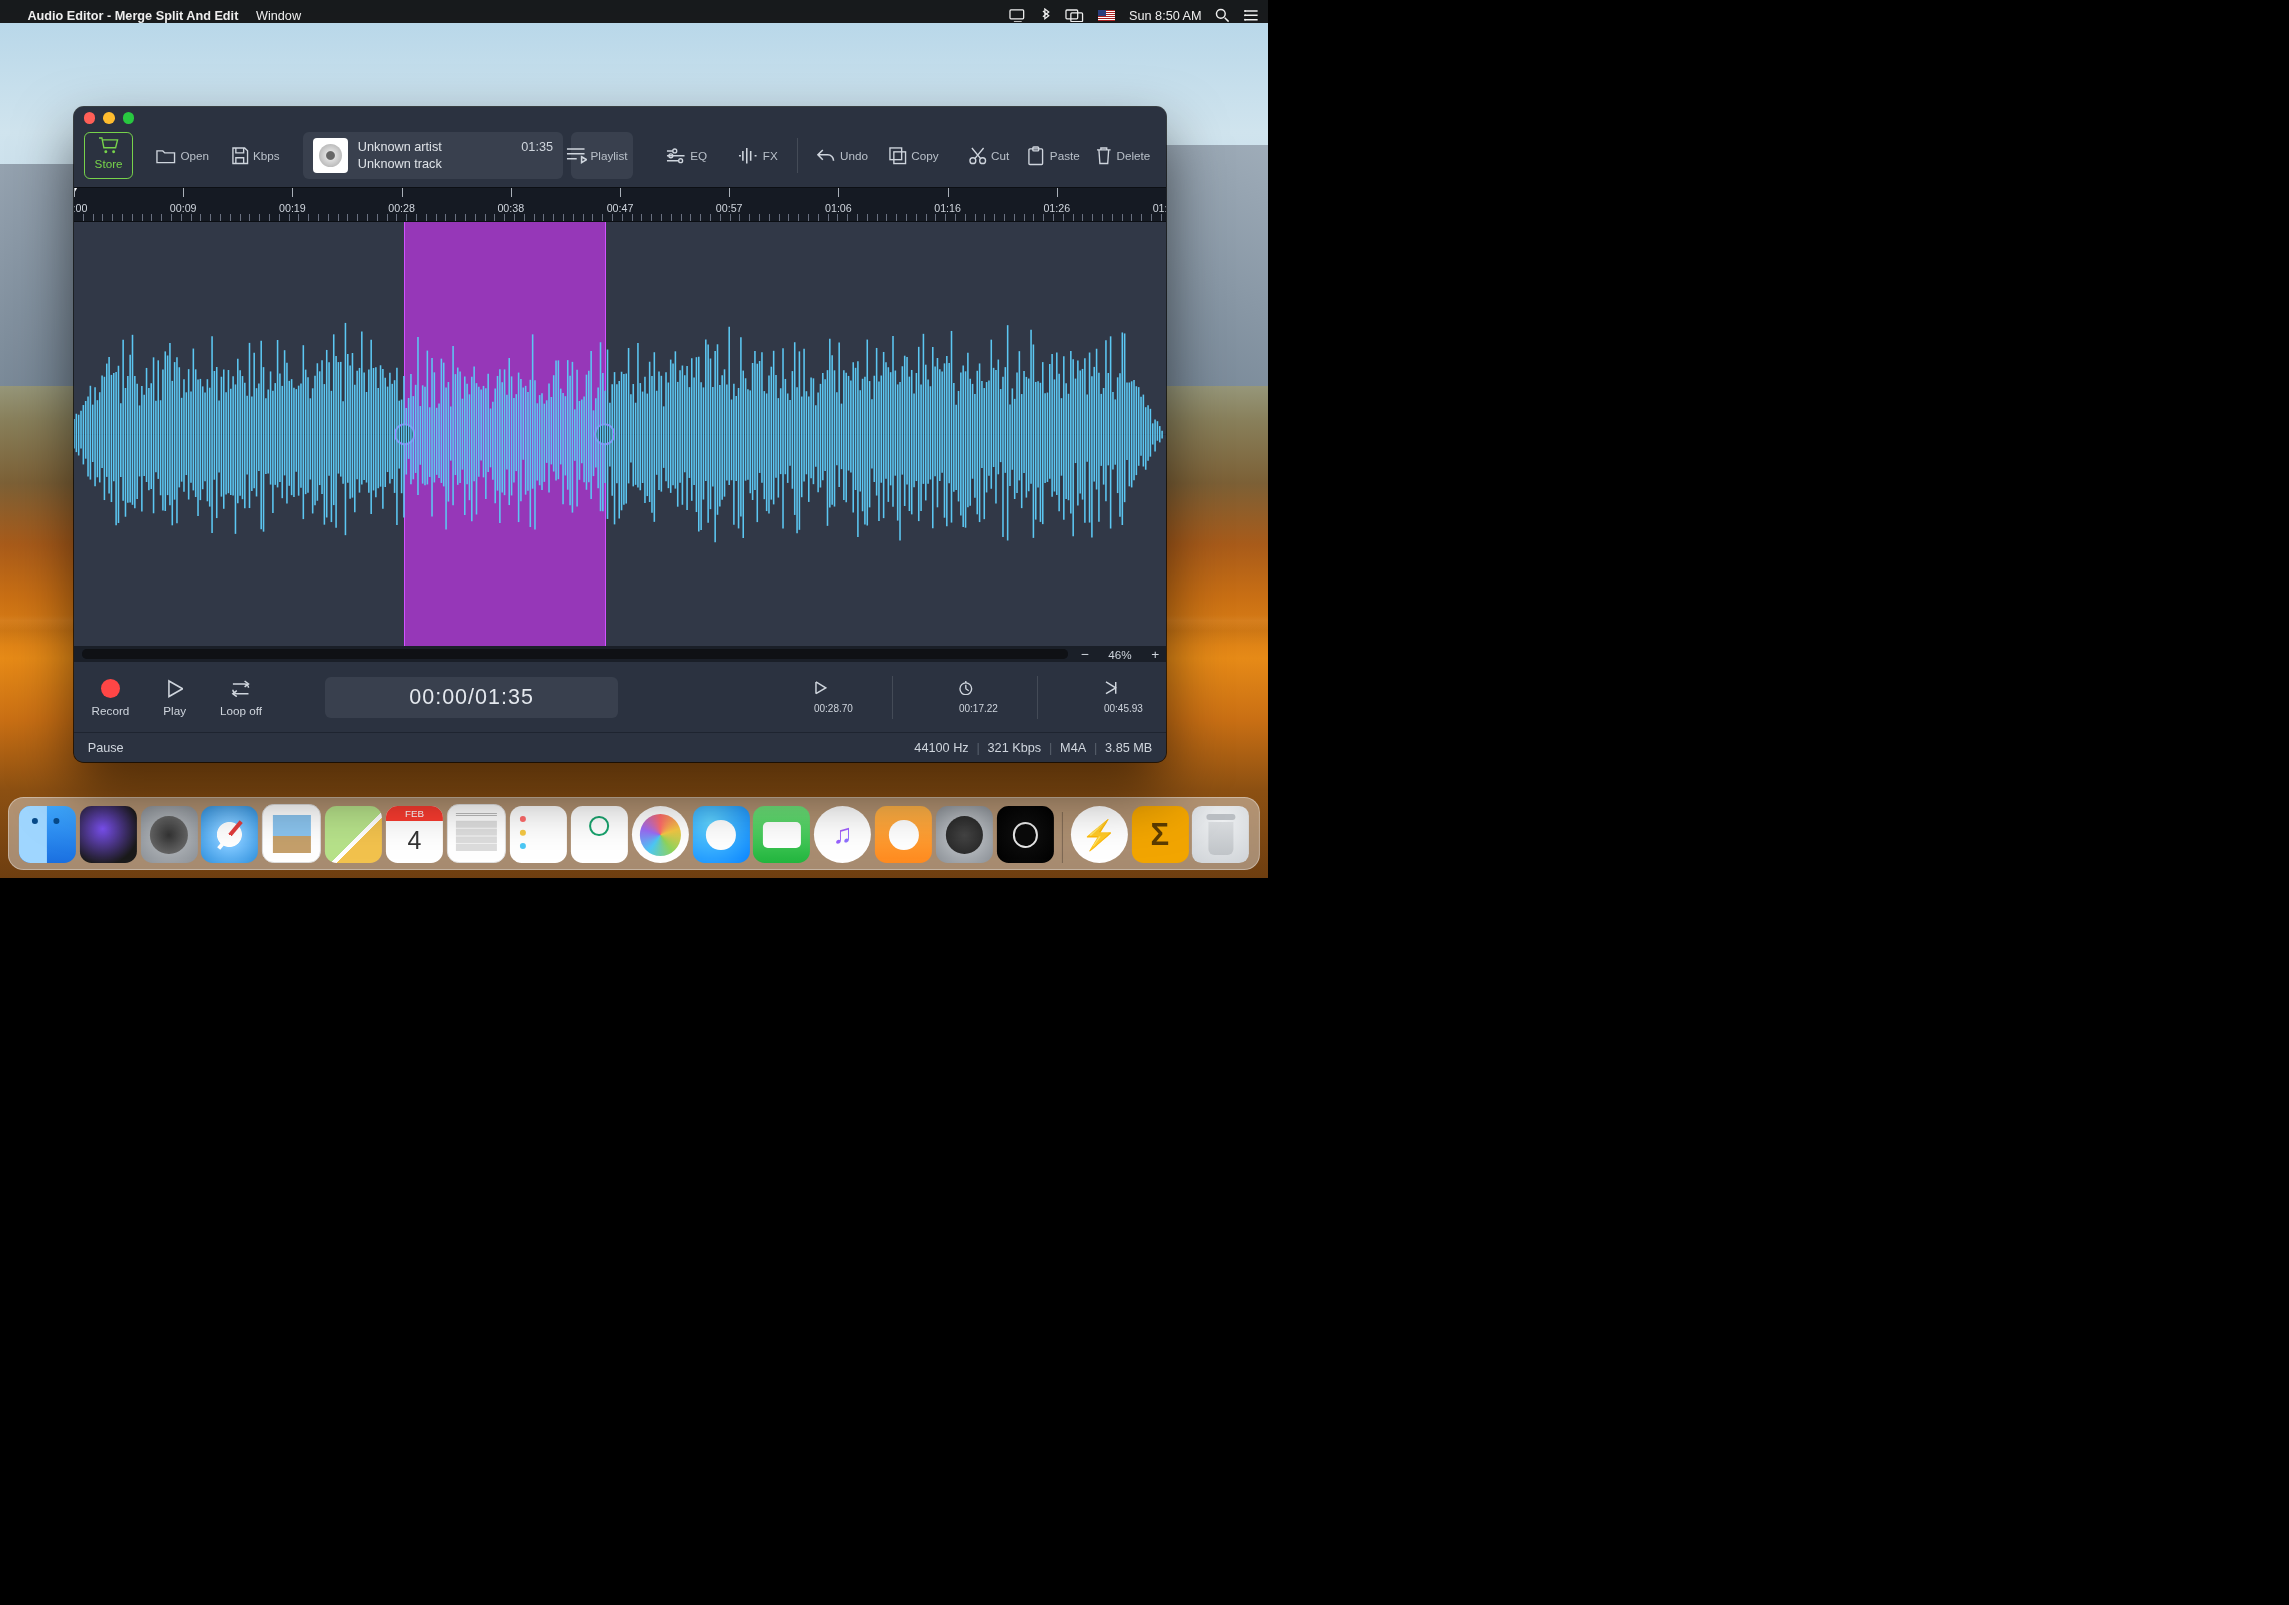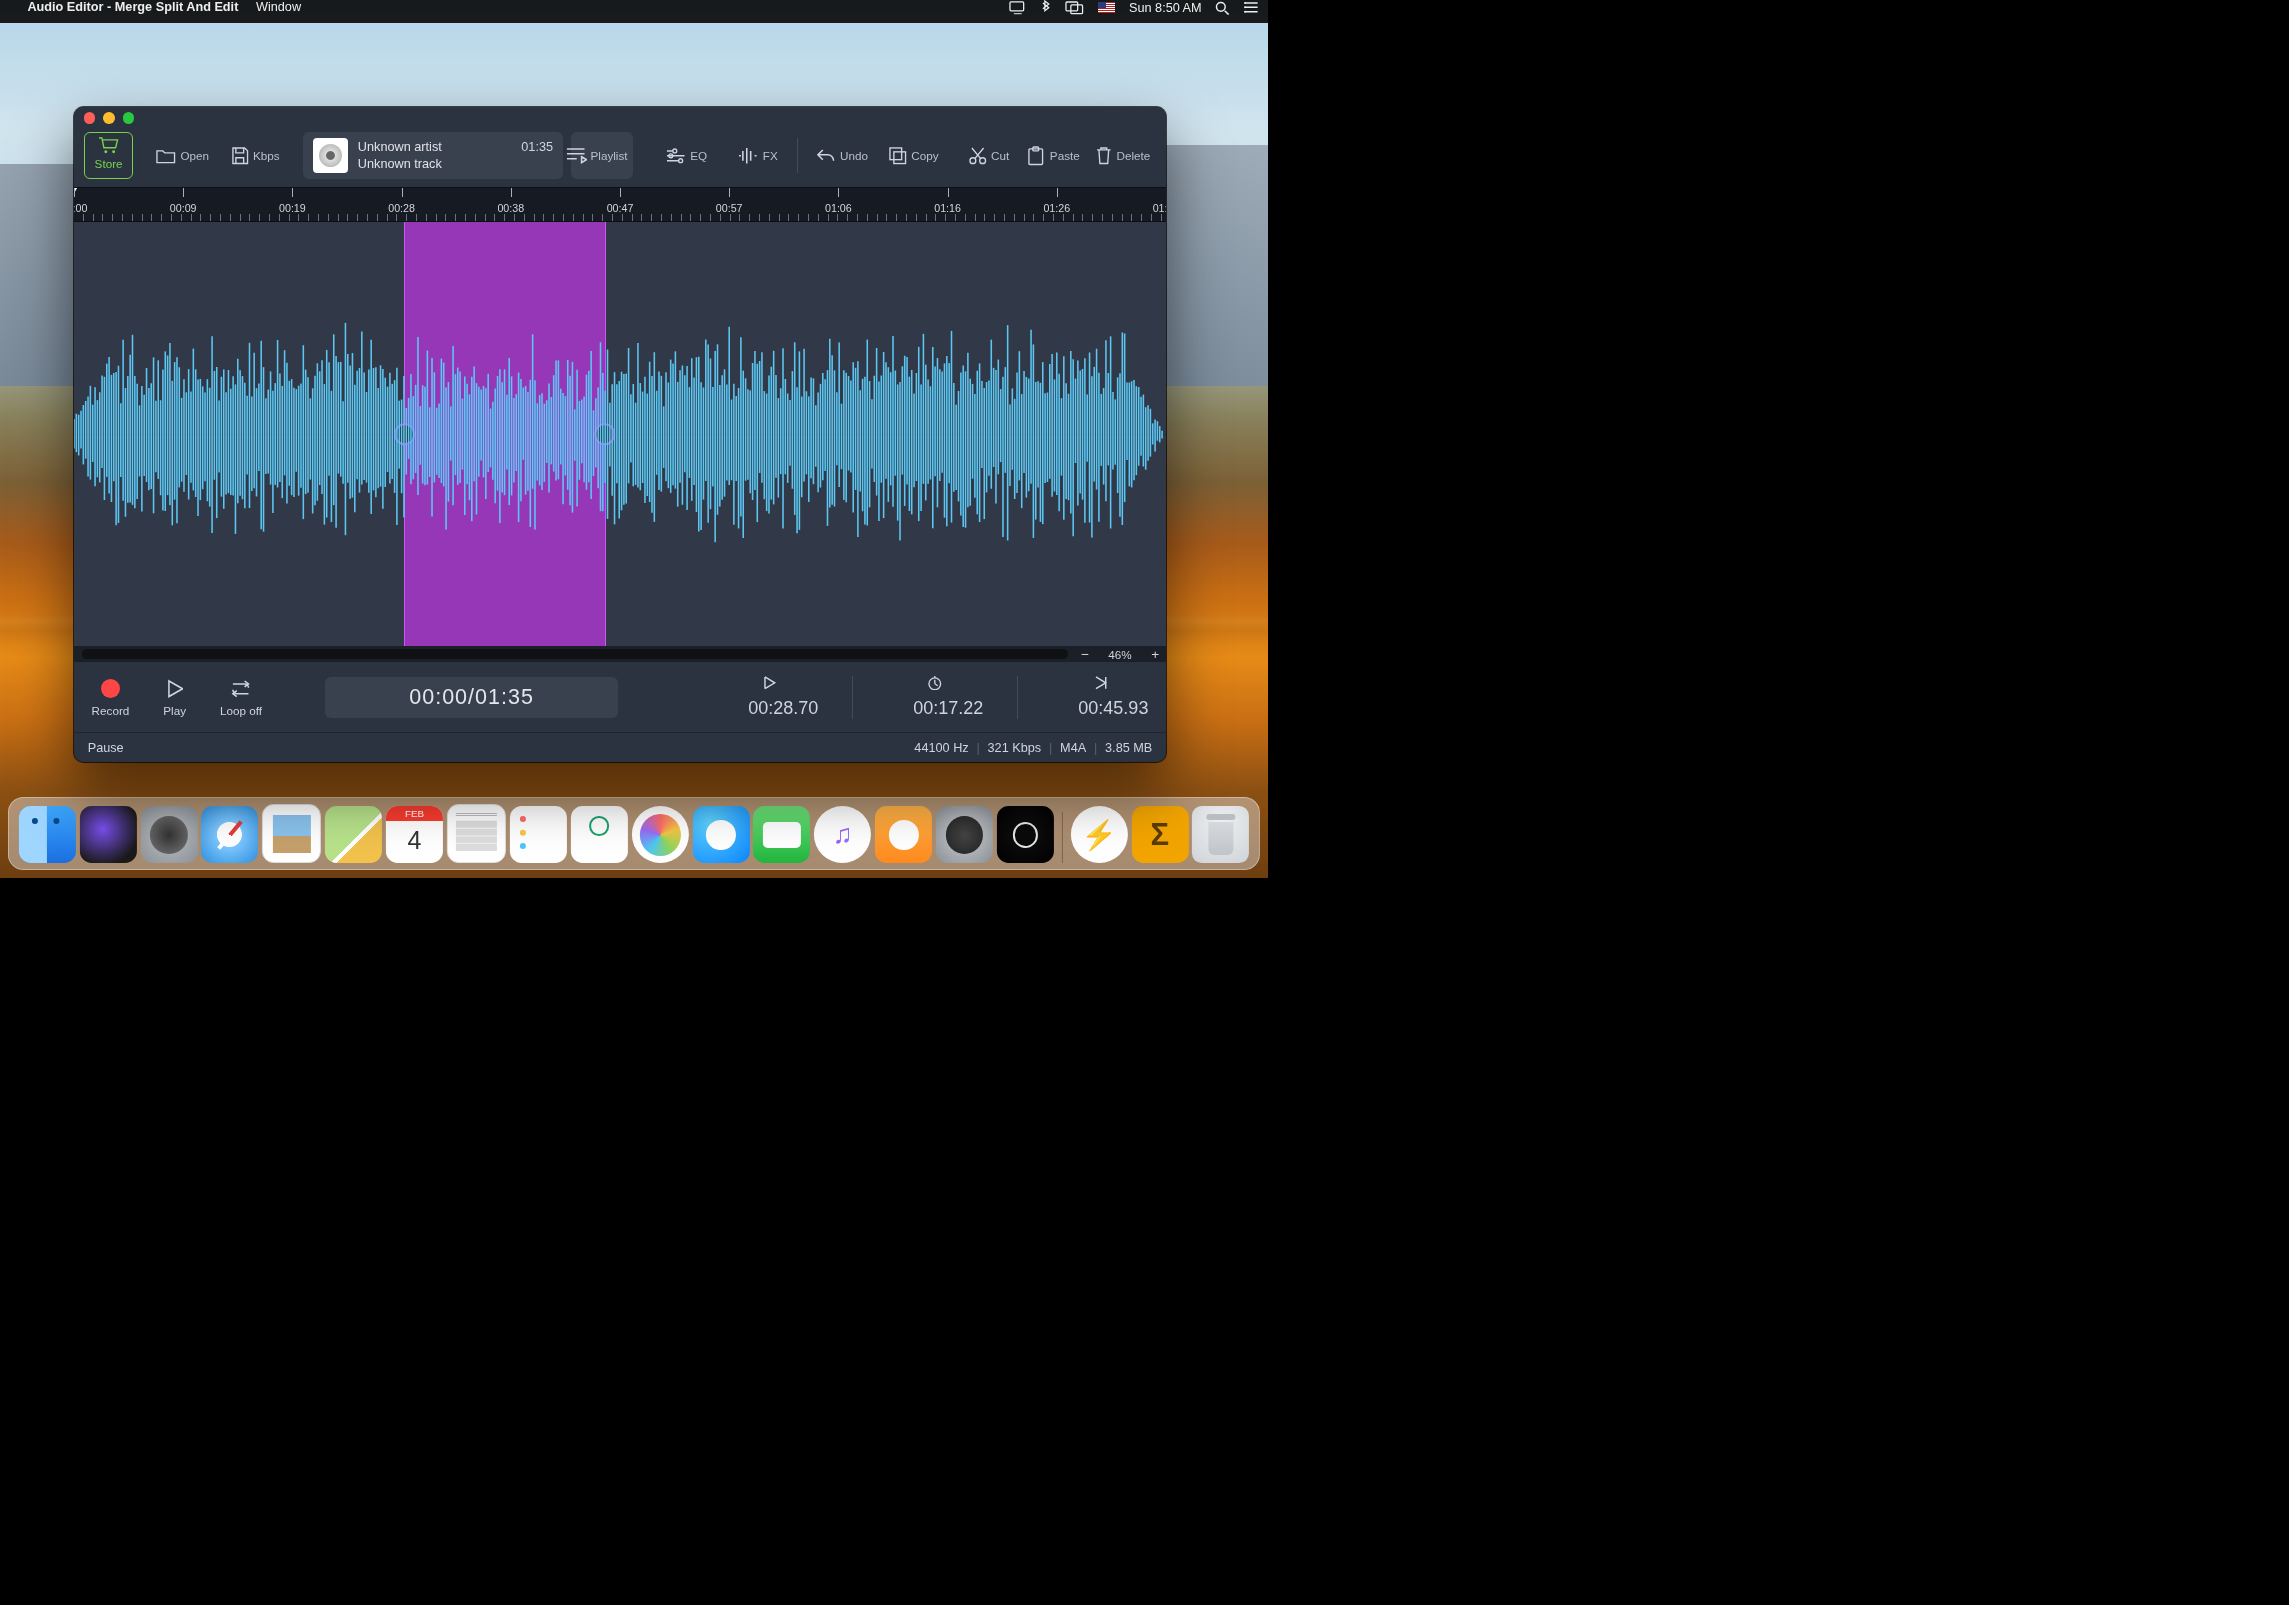--- a/index.html
+++ b/index.html
@@ -2,21 +2,21 @@
 <html><head>
 <meta charset="utf-8">
 <style>
 html,body{margin:0;padding:0;width:1268px;height:878px;font-family:-apple-system,Helvetica,Arial,sans-serif;overflow:hidden;background:#000;}
 .desktop{position:relative;width:100%;height:100%;background:linear-gradient(to bottom,#b4d5e8 0%,#d0e4ee 15%,#c8ddea 25%,#aebfb0 37%,#887f5a 48%,#7c6036 55%,#a85b1a 62%,#c96f14 68%,#e68a17 75%,#c96f14 82%,#8c5012 90%,#6e3e10 100%);}
 .mountains{position:absolute;left:0;right:0;top:0;height:55%;pointer-events:none;}
 .mountains::before{content:"";position:absolute;left:-8%;top:34%;width:55%;height:46%;background:linear-gradient(150deg,#9ca9b6 0%,#6f7f8e 60%,#4e5d6a 100%);border-radius:8% 62% 0 0/14% 90% 0 0;}
 .mountains::after{content:"";position:absolute;right:-8%;top:30%;width:60%;height:50%;background:linear-gradient(210deg,#a6b3bf 0%,#7a8a99 50%,#54636f 100%);border-radius:58% 10% 0 0/85% 14% 0 0;}
 .lake{position:absolute;left:0;right:0;bottom:0;height:30%;background:linear-gradient(to bottom,rgba(255,255,255,0) 0%,rgba(255,255,255,.04) 2%,rgba(0,0,0,.05) 6%,rgba(0,0,0,0) 12%);}
 
-.menu-bar{position:absolute;top:0;left:0;right:0;height:23.4px;background:rgba(10,10,10,.92);display:flex;align-items:flex-start;color:#eee;font-size:12.7px;font-weight:500;padding:0 9.8px;z-index:3000;}
+.menu-bar{position:absolute;top:0;left:0;right:0;height:23.4px;background:rgba(10,10,10,.92);display:flex;align-items:flex-end;color:#eee;font-size:12.7px;font-weight:500;padding:0 9.8px;z-index:3000;}
 .menu-left{display:flex;align-items:center;gap:17.6px;}
 .menu-left .apple{font-size:14.6px;line-height:1;}
 .menu-left .title{font-weight:700;}
 .menu-right{margin-left:auto;display:flex;align-items:center;gap:13.7px;font-size:12.7px;}
 .menu-right .icon{display:inline-flex;align-items:center;}
 .menu-right svg{display:block;}
 .menu-right .flag{width:17.6px;height:10.7px;background:linear-gradient(#a22 0 50%,#fff 0 100%);background-size:100% 2px;position:relative;}
 .menu-right .flag::before{content:"";position:absolute;left:0;top:0;width:7.8px;height:5.9px;background:#2a3d7b;}
 
 .window{position:absolute;left:74px;top:107px;width:1092px;height:655px;border-radius:9.8px;overflow:hidden;box-shadow:0 27px 59px rgba(0,0,0,.55),0 0 0 1px rgba(0,0,0,.7);background:#2b3240;display:flex;flex-direction:column;color:#d8dde3;z-index:2000;}
@@ -62,21 +62,21 @@
 .hscroll .zoom{width:49px;text-align:center;font-size:11.7px;color:#cfd5dd;}
 
 .transport{height:70px;display:flex;align-items:center;padding:0 17.6px;gap:34px;}
 .t-btn{display:flex;flex-direction:column;align-items:center;gap:3.9px;color:#cfd5dd;font-size:11.7px;}
 .t-btn .ic{height:23.4px;display:flex;align-items:center;}
 .rec{width:19.5px;height:19.5px;border-radius:50%;background:#ff4646;}
 .time-box{flex:0 0 293px;background:#39404e;border-radius:5.9px;height:41px;display:flex;align-items:center;justify-content:center;font-size:21.5px;letter-spacing:1px;color:#e4e8ee;margin-left:29px;}
 .spacer{flex:1;}
 .marker-col{display:flex;flex-direction:column;align-items:center;gap:5.9px;min-width:76px;color:#cfd5dd;}
 .marker-col .ic{height:17.6px;}
-.marker-col .v{font-size:18px;margin-left:26px;}
+.marker-col .v{font-size:10px;margin-left:26px;}
 .msep{width:1px;height:43px;background:#444b57;}
 
 .statusbar{height:29px;background:#2b3240;border-top:1px solid #1e2430;display:flex;align-items:center;padding:0 13.7px;font-size:12.7px;color:#cfd5dd;}
 .statusbar .right{margin-left:auto;display:flex;gap:7.8px;align-items:center;}
 .statusbar .sep{color:#59616d;}
 
 .dock{position:absolute;left:50%;bottom:7.8px;transform:translateX(-50%);display:flex;align-items:flex-end;gap:3.9px;padding:5.9px 9.8px;background:rgba(230,230,230,.45);backdrop-filter:blur(5.9px);border-radius:15.6px;border:1px solid rgba(255,255,255,.35);z-index:1000;}
 .dock .app{width:57px;height:57px;border-radius:11.7px;position:relative;}
 .dock .dsep{width:1px;height:51px;background:rgba(0,0,0,.28);margin:0 3.9px;}
 .app.finder{background:linear-gradient(#3ea8ff,#1a6fe0);}

